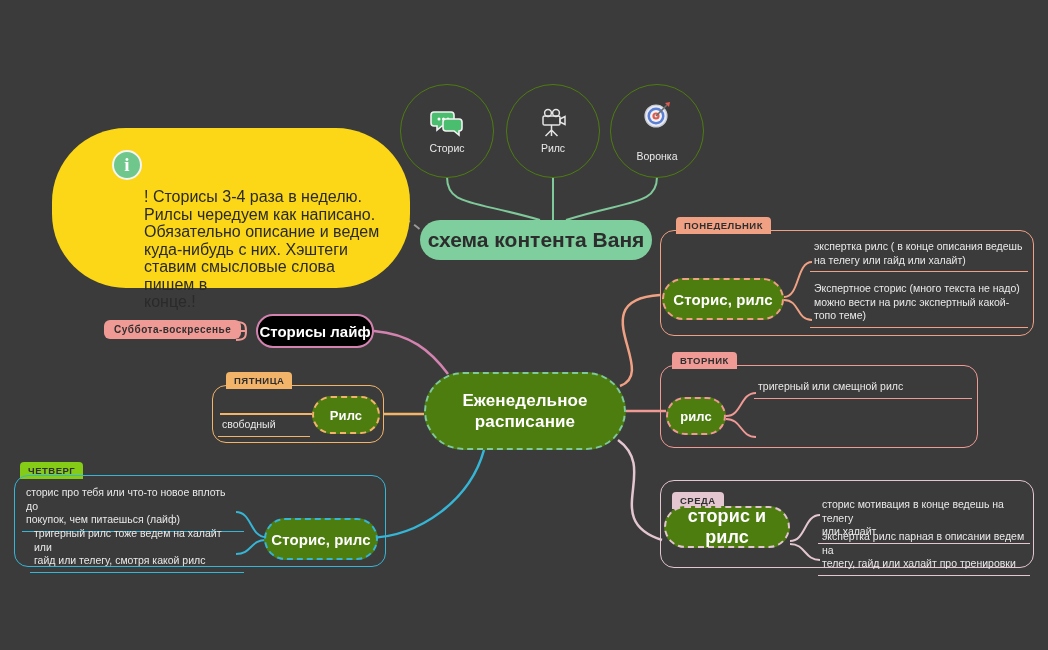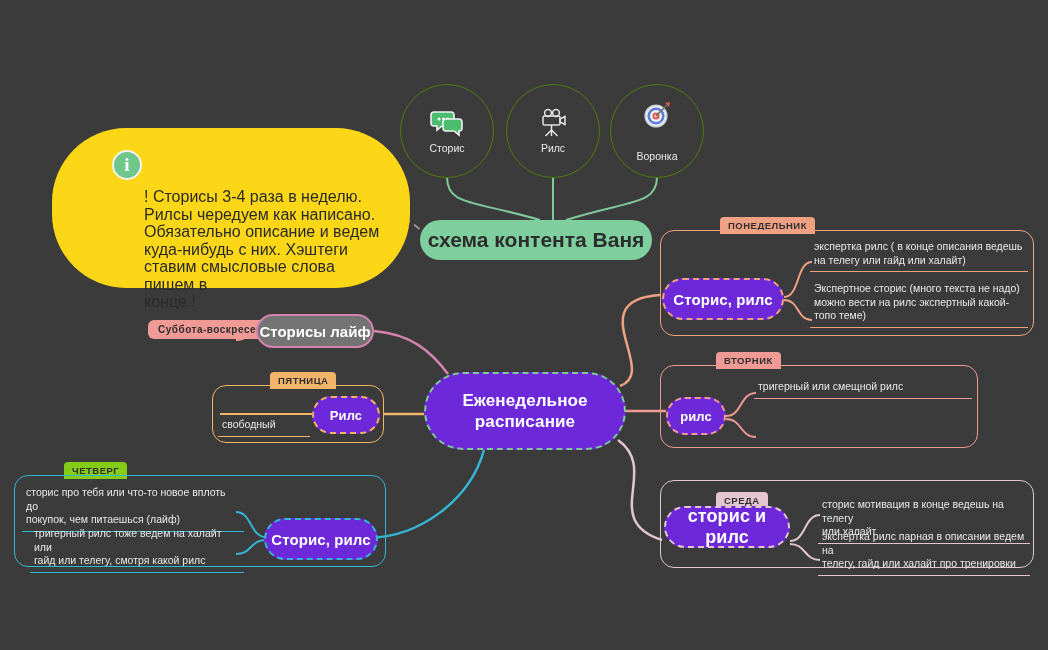--- a/index.html
+++ b/index.html
@@ -14,47 +14,46 @@
 
   
   .node {
     position: absolute;
     display: flex; align-items: center; justify-content: center;
     text-align: center;
     color: #ffffff;
   }
   .pill-dashed {
     border-radius: 999px;
-    background: #6d28d9;
+    background: #4d7c0f;
     border: 2.5px dashed;
     font-size: 15px; font-weight: 700;
     letter-spacing: .1px;
   }
   .pill-solid {
     border-radius: 999px;
-    background: #737373;
+    background: #000000;
     border: 2px solid;
     font-size: 15px; font-weight: 700;
   }
   .group-box {
     position: absolute;
     border-radius: 14px;
     border: 1.6px solid;
     background: transparent;
   }
   .day-badge {
     position: absolute;
     border-radius: 4px 4px 0 0;
     font-size: 9.5px; font-weight: 700;
     letter-spacing: .5px;
     color: #2f2f2f;
     padding: 3px 8px 3px 8px;
     line-height: 11px;
     white-space: nowrap;
-    margin-left: 44px;
   }
   .leaf {
     position: absolute;
     font-size: 10.5px;
     line-height: 13.5px;
     color: #e9e9e9;
     border-bottom: 1.5px solid;
     padding: 0 4px 4px 4px;
     white-space: pre-line;
   }

